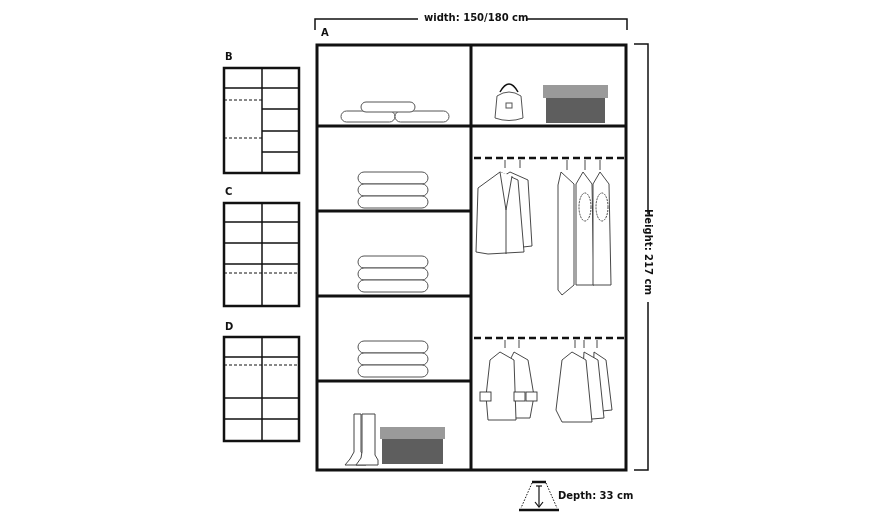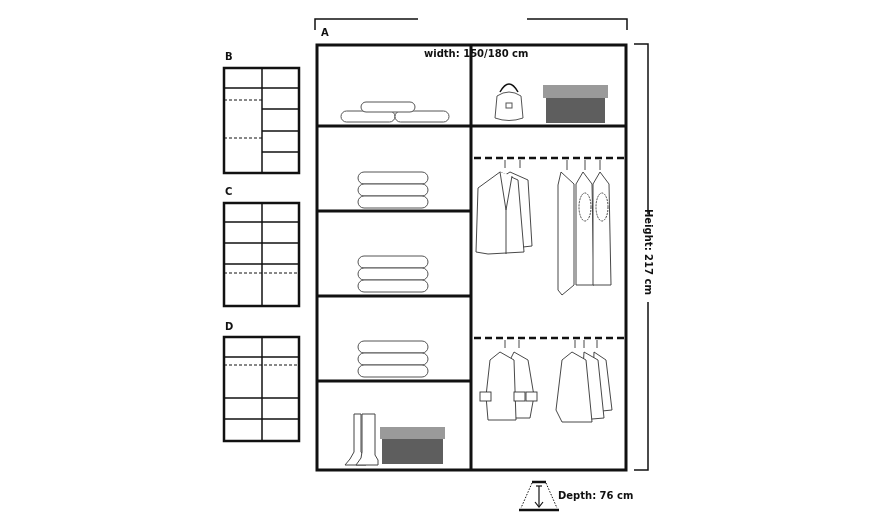--- a/index.html
+++ b/index.html
@@ -6,27 +6,27 @@
   body { width:870px; height:524px; position:relative; overflow:hidden;
          font-family:"DejaVu Sans", sans-serif; }
   .abs { position:absolute; }
   .lbl { font-size:10px; font-weight:bold; color:#111; }
   svg { position:absolute; left:0; top:0; }
   .dim-text { font-size:10px; font-weight:bold; color:#111; white-space:nowrap; background:#fff; }
 </style>
 </head>
 <body>
 
-<div class="abs dim-text" style="left:420px; top:12px; padding:0 4px;margin-top:36px;">width: 150/180 cm</div>
+<div class="abs dim-text" style="left:420px; top:12px; padding:0 4px;">width: 150/180 cm</div>
 <div class="abs lbl" style="left:321px; top:27px;">A</div>
 <div class="abs lbl" style="left:225px; top:51px;">B</div>
 <div class="abs lbl" style="left:225px; top:186px;">C</div>
 <div class="abs lbl" style="left:225px; top:321px;">D</div>
 <div class="abs dim-text" style="left:648px; top:258px; transform-origin:left top; transform:rotate(90deg) translate(-52px,-6px); padding:0 3px;">Height: 217 cm</div>
-<div class="abs dim-text" style="left:558px; top:490px;">Depth: 76 cm</div>
+<div class="abs dim-text" style="left:558px; top:490px;">Depth: 33 cm</div>
 
 <svg width="870" height="524" viewBox="0 0 870 524">
 
   <g stroke="#111" stroke-width="1.5" fill="none">
     <polyline points="315,30 315,19 418,19"></polyline>
     <polyline points="527,19 627,19 627,30"></polyline>
   </g>
 
   <g stroke="#111" stroke-width="1.5" fill="none">
     <polyline points="634,44 648,44 648,214"></polyline>

